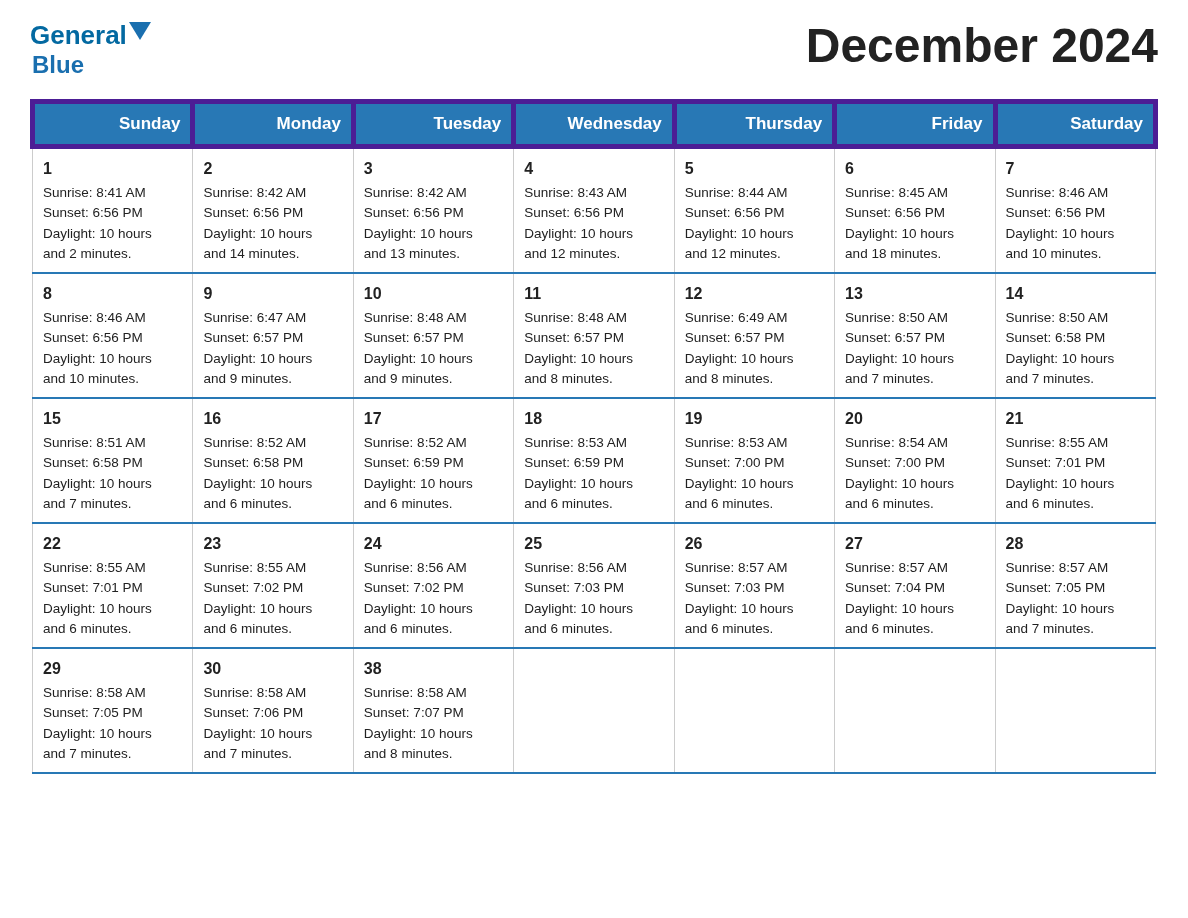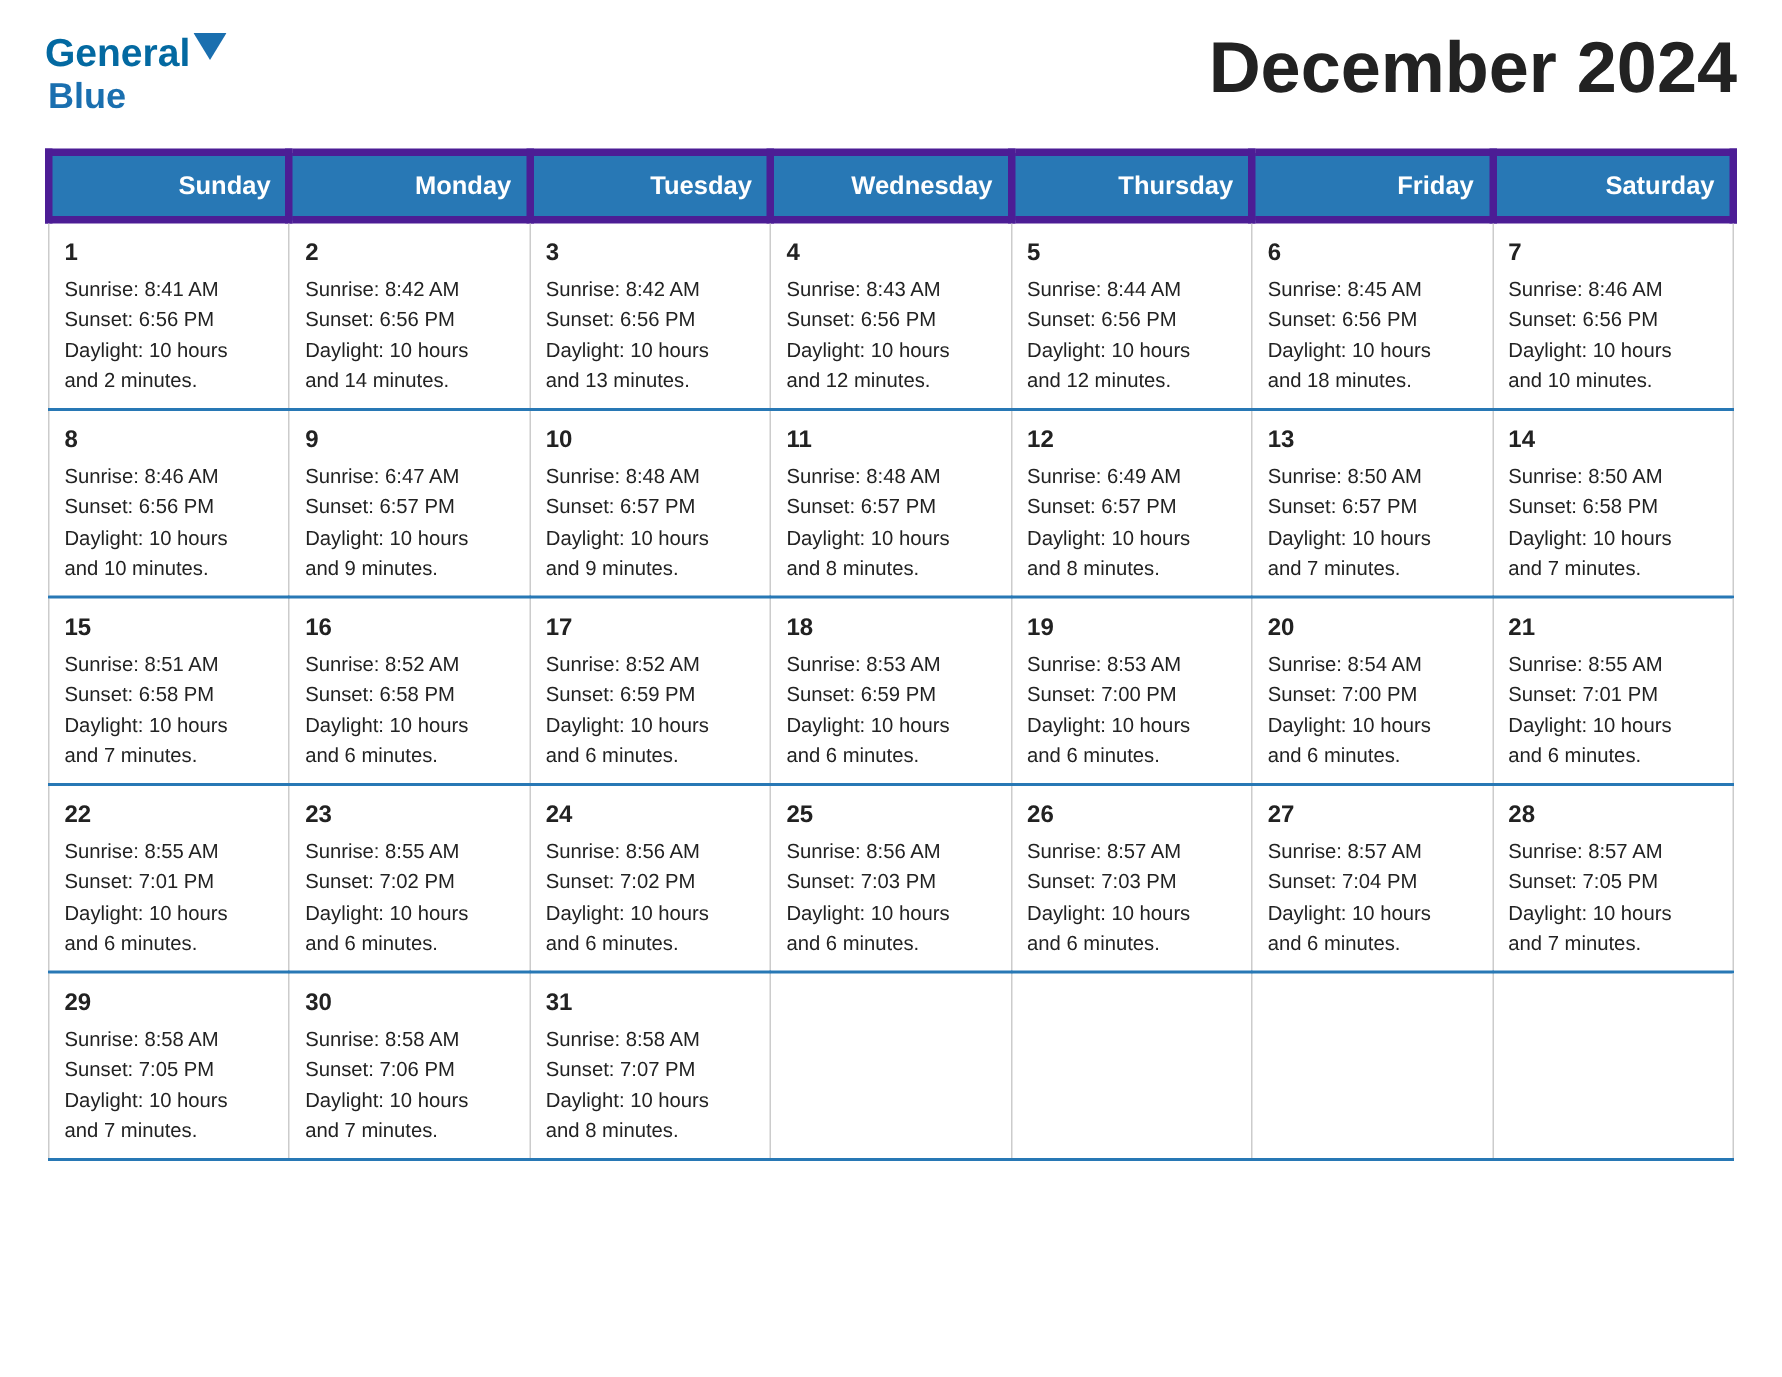--- a/index.html
+++ b/index.html
@@ -153,20 +153,20 @@
         <td><span class="day-num">23</span><span>Sunrise: 8:55 AM</span><br><span>Sunset: 7:02 PM</span><br><span>Daylight: 10 hours</span><br><span>and 6 minutes.</span></td>
         <td><span class="day-num">24</span><span>Sunrise: 8:56 AM</span><br><span>Sunset: 7:02 PM</span><br><span>Daylight: 10 hours</span><br><span>and 6 minutes.</span></td>
         <td><span class="day-num">25</span><span>Sunrise: 8:56 AM</span><br><span>Sunset: 7:03 PM</span><br><span>Daylight: 10 hours</span><br><span>and 6 minutes.</span></td>
         <td><span class="day-num">26</span><span>Sunrise: 8:57 AM</span><br><span>Sunset: 7:03 PM</span><br><span>Daylight: 10 hours</span><br><span>and 6 minutes.</span></td>
         <td><span class="day-num">27</span><span>Sunrise: 8:57 AM</span><br><span>Sunset: 7:04 PM</span><br><span>Daylight: 10 hours</span><br><span>and 6 minutes.</span></td>
         <td><span class="day-num">28</span><span>Sunrise: 8:57 AM</span><br><span>Sunset: 7:05 PM</span><br><span>Daylight: 10 hours</span><br><span>and 7 minutes.</span></td>
       </tr>
       <tr>
         <td><span class="day-num">29</span><span>Sunrise: 8:58 AM</span><br><span>Sunset: 7:05 PM</span><br><span>Daylight: 10 hours</span><br><span>and 7 minutes.</span></td>
         <td><span class="day-num">30</span><span>Sunrise: 8:58 AM</span><br><span>Sunset: 7:06 PM</span><br><span>Daylight: 10 hours</span><br><span>and 7 minutes.</span></td>
-        <td><span class="day-num">31</span><span>Sunrise: 8:58 AM</span><br><span>Sunset: 7:07 PM</span><br><span>Daylight: 10 hours</span><br><span>and 8 minutes.</span></td>
+        <td><span class="day-num">38</span><span>Sunrise: 8:58 AM</span><br><span>Sunset: 7:07 PM</span><br><span>Daylight: 10 hours</span><br><span>and 8 minutes.</span></td>
         <td class="empty-cell">&nbsp;</td>
         <td class="empty-cell">&nbsp;</td>
         <td class="empty-cell">&nbsp;</td>
         <td class="empty-cell">&nbsp;</td>
       </tr>
     </tbody>
 </table>
 
 </body></html>

